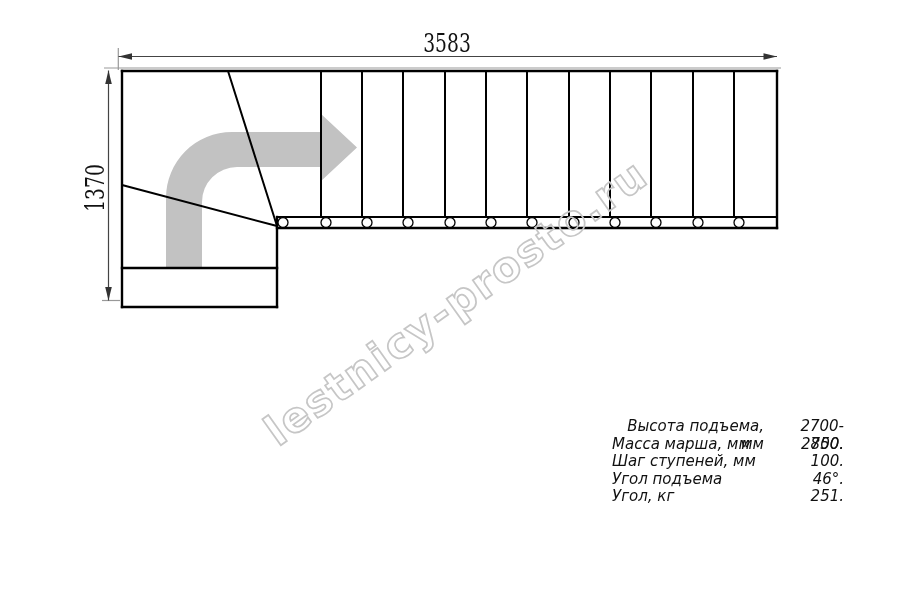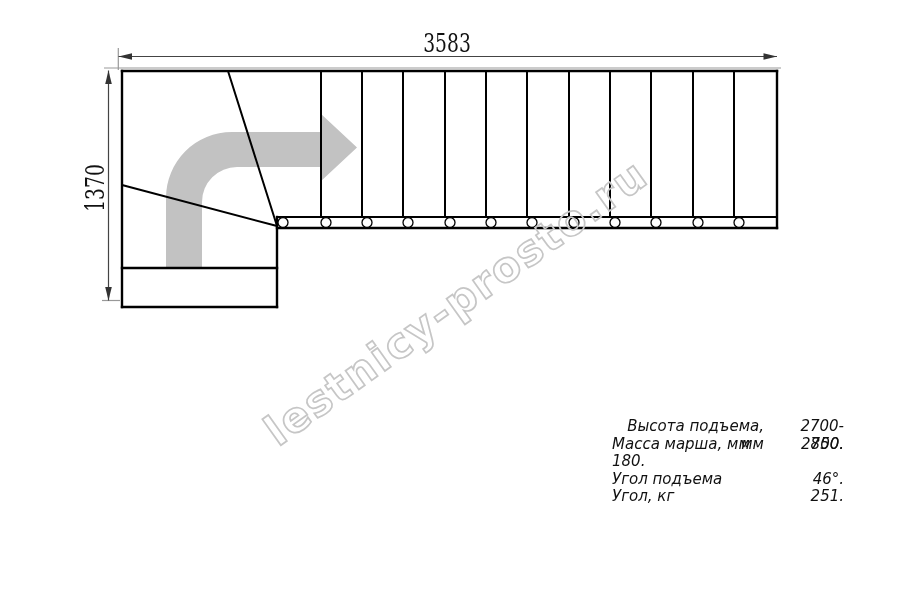--- a/index.html
+++ b/index.html
@@ -149,21 +149,22 @@
   <div id="specs">
     <div class="spec-row">
       <span class="lbl">Высота подъема, мм</span>
       <span class="val">2700-2850.</span>
     </div>
     <div class="spec-row">
       <span class="lbl">Масса марша, мм</span>
       <span class="val">700.</span>
     </div>
     <div class="spec-row">
-      <span class="val">180.</span>
+      <span class="lbl">Шаг ступеней, мм</span>
+      <span class="val">100.</span>
     </div>
     <div class="spec-row">
       <span class="lbl">Угол подъема</span>
       <span class="val">46°.</span>
     </div>
     <div class="spec-row">
       <span class="lbl">Угол, кг</span>
       <span class="val">251.</span>
     </div>
   </div>

